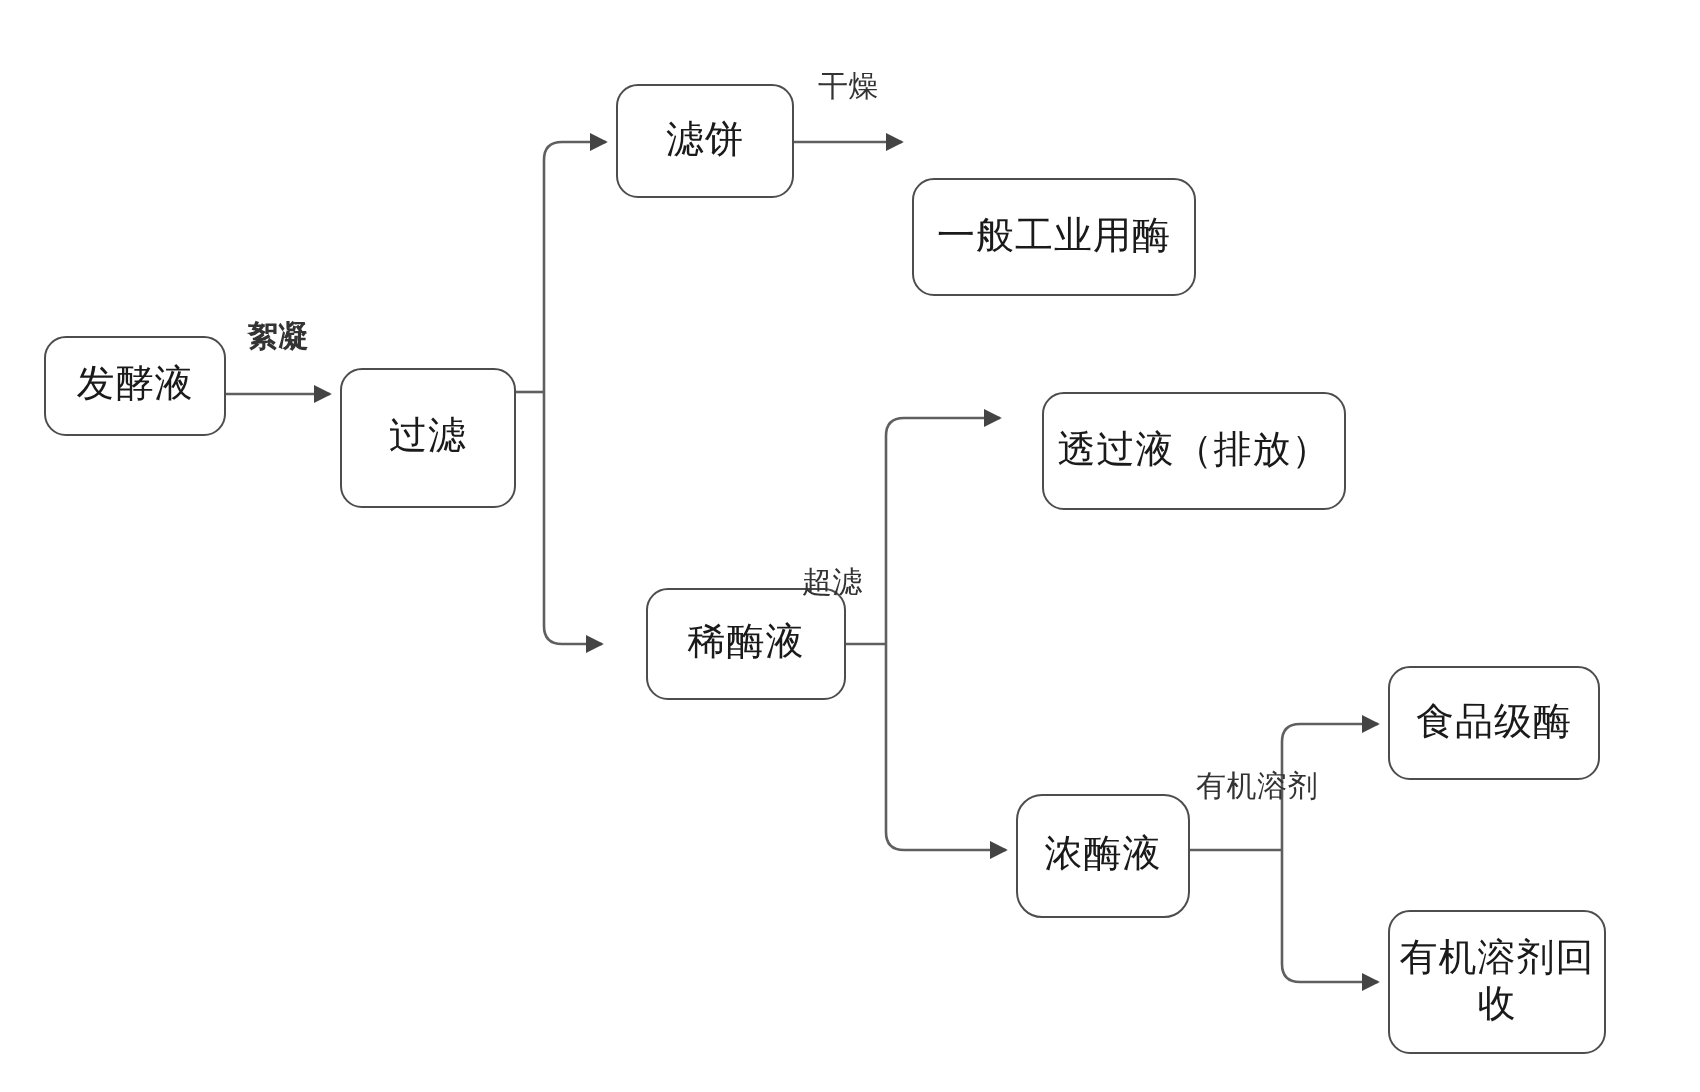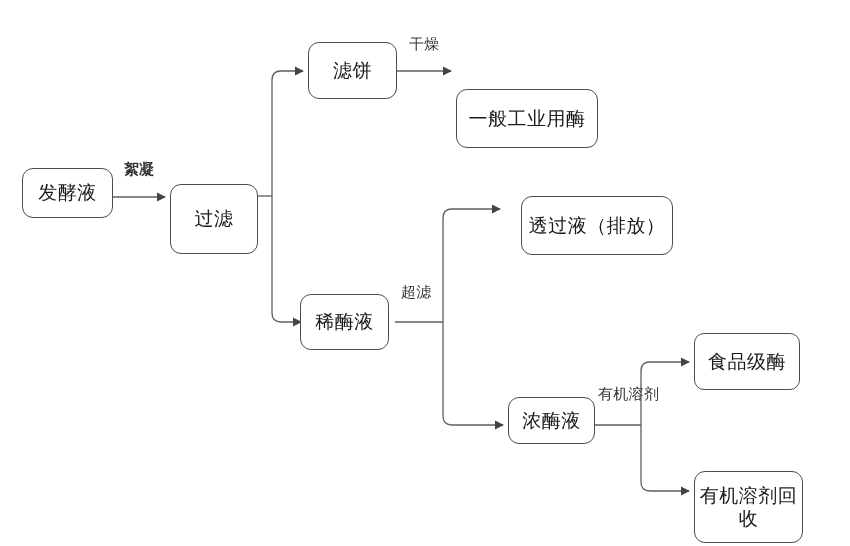--- a/index.html
+++ b/index.html
@@ -100,37 +100,37 @@
   </div>
 
   <div class="node" style="left:308px; top:42px; width:89px; height:57px;">
     <span class="node-label">滤饼</span>
   </div>
 
   <div class="node" style="left:456px; top:41px; width:142px; height:59px;margin-top:48px;">
     <span class="node-label">一般工业用酶</span>
   </div>
 
-  <div class="node" style="left:300px; top:294px; width:89px; height:56px;">
+  <div class="node" style="left:323px; top:294px; width:100px; height:56px;">
     <span class="node-label">稀酶液</span>
   </div>
 
   <div class="node" style="left:505px; top:196px; width:152px; height:59px;margin-left:16px;">
     <span class="node-label">透过液（排放）</span>
   </div>
 
-  <div class="node" style="left:508px; top:397px; width:87px; height:47px;">
+  <div class="node" style="left:508px; top:397px; width:87px; height:62px;border-radius:13px;">
     <span class="node-label">浓酶液</span>
   </div>
 
-  <div class="node" style="left:694px; top:333px; width:106px; height:57px;border-radius:10px;">
+  <div class="node" style="left:694px; top:333px; width:106px; height:57px;">
     <span class="node-label">食品级酶</span>
   </div>
 
-  <div class="node" style="left:694px; top:455px; width:109px; height:72px;margin-top:16px;">
+  <div class="node" style="left:694px; top:455px; width:109px; height:72px;">
     <span class="node-label">有机溶剂回
 收</span>
   </div>
 
   <div class="edge-label" style="left:124px; top:161px;font-weight:bold;">
     <span>絮凝</span>
   </div>
 
   <div class="edge-label" style="left:409px; top:36px;">
     <span>干燥</span>

